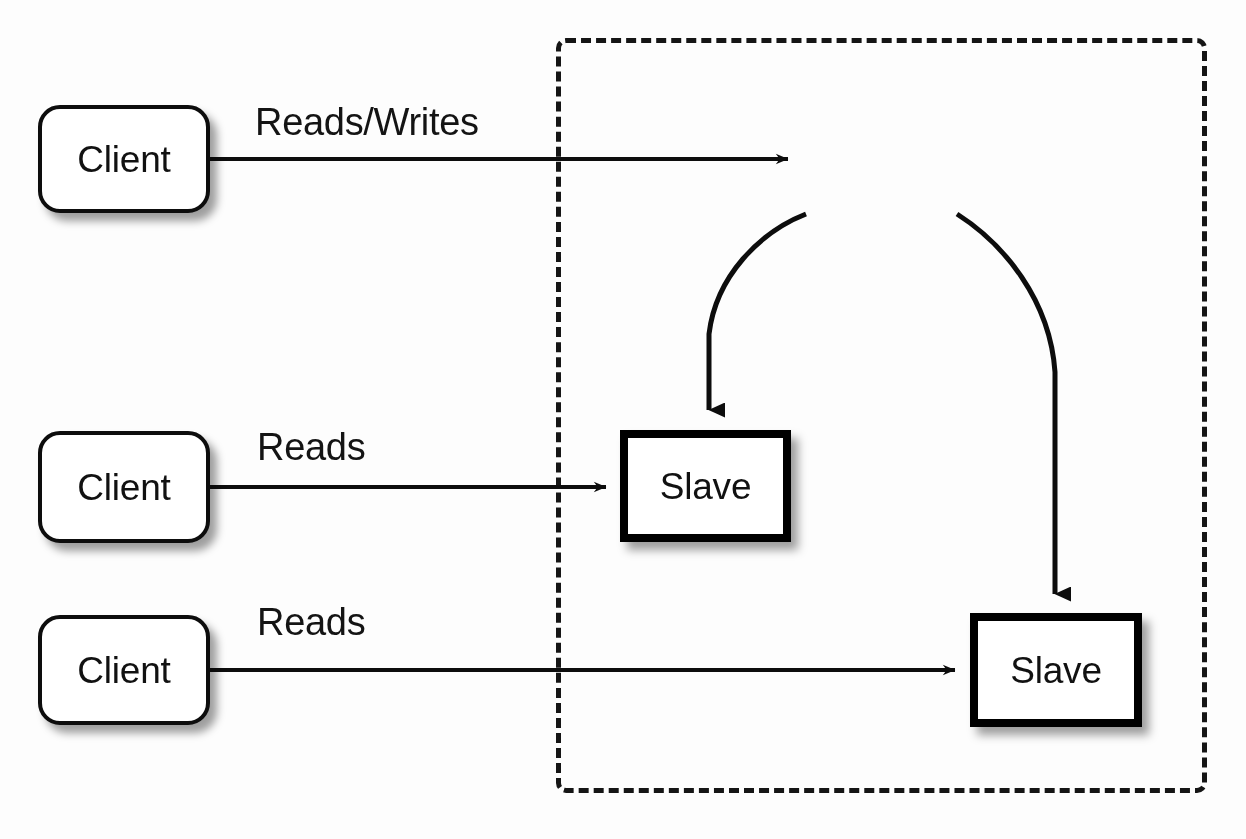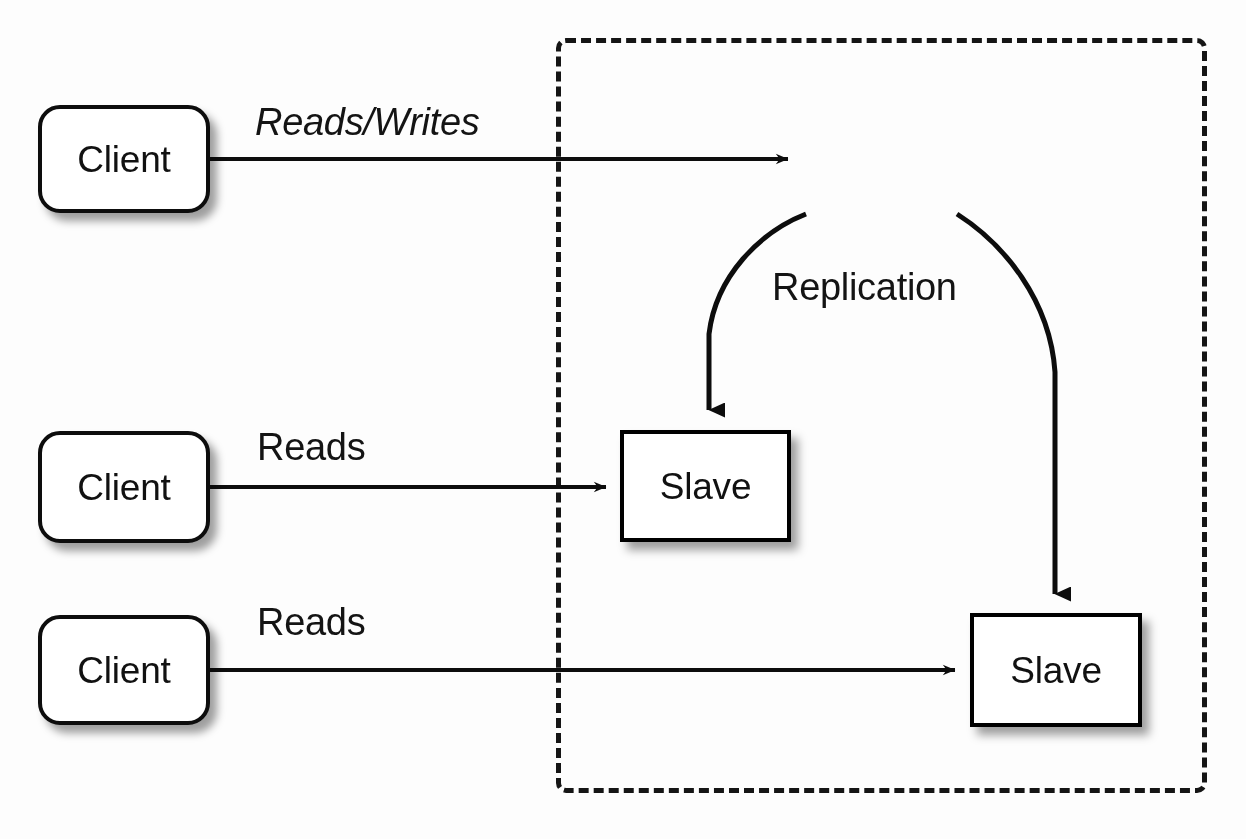--- a/index.html
+++ b/index.html
@@ -35,21 +35,21 @@
     letter-spacing: -0.2px;
     white-space: nowrap;
   }
   .node-client {
     border: 4px solid #0d0d0d;
     border-radius: 22px;
     background: #ffffff;
     box-shadow: 7px 8px 9px rgba(0,0,0,0.38);
   }
   .node-slave {
-    border: 4px solid #000000;
+    border: 8px solid #000000;
     background: #ffffff;
     box-shadow: 7px 8px 9px rgba(0,0,0,0.38);
   }
   .node-master {
     border: 4px solid #0d0d0d;
     background: linear-gradient(to bottom, #ffffff 0%, #f2f2f2 18%, #d8d8d8 62%, #bdbdbd 100%);
     box-shadow: 7px 8px 9px rgba(0,0,0,0.38);
   }
   .edge-label {
     position: absolute;
@@ -113,18 +113,17 @@
 
 
   <div class="node node-slave" id="node-slave-1" style="left: 620px; top: 430px; width: 171px; height: 112px;">
     <span>Slave</span>
   </div>
 
   <div class="node node-slave" id="node-slave-2" style="left: 970px; top: 613px; width: 172px; height: 114px;">
     <span>Slave</span>
   </div>
 
-  <div class="edge-label" id="label-reads-writes" style="left: 255px; top: 103px; font-style: italic;">Reads/Writes</div>
+  <div class="edge-label" id="label-reads-writes" style="left: 255px; top: 103px;">Reads/Writes</div>
   <div class="edge-label" id="label-reads-1" style="left: 257px; top: 428px;">Reads</div>
   <div class="edge-label" id="label-reads-2" style="left: 257px; top: 603px;">Reads</div>
-  <div class="edge-label" id="label-replication" style="left: 772px; top: 268px;">Replication</div>
 
 </div>
 
 </body></html>

